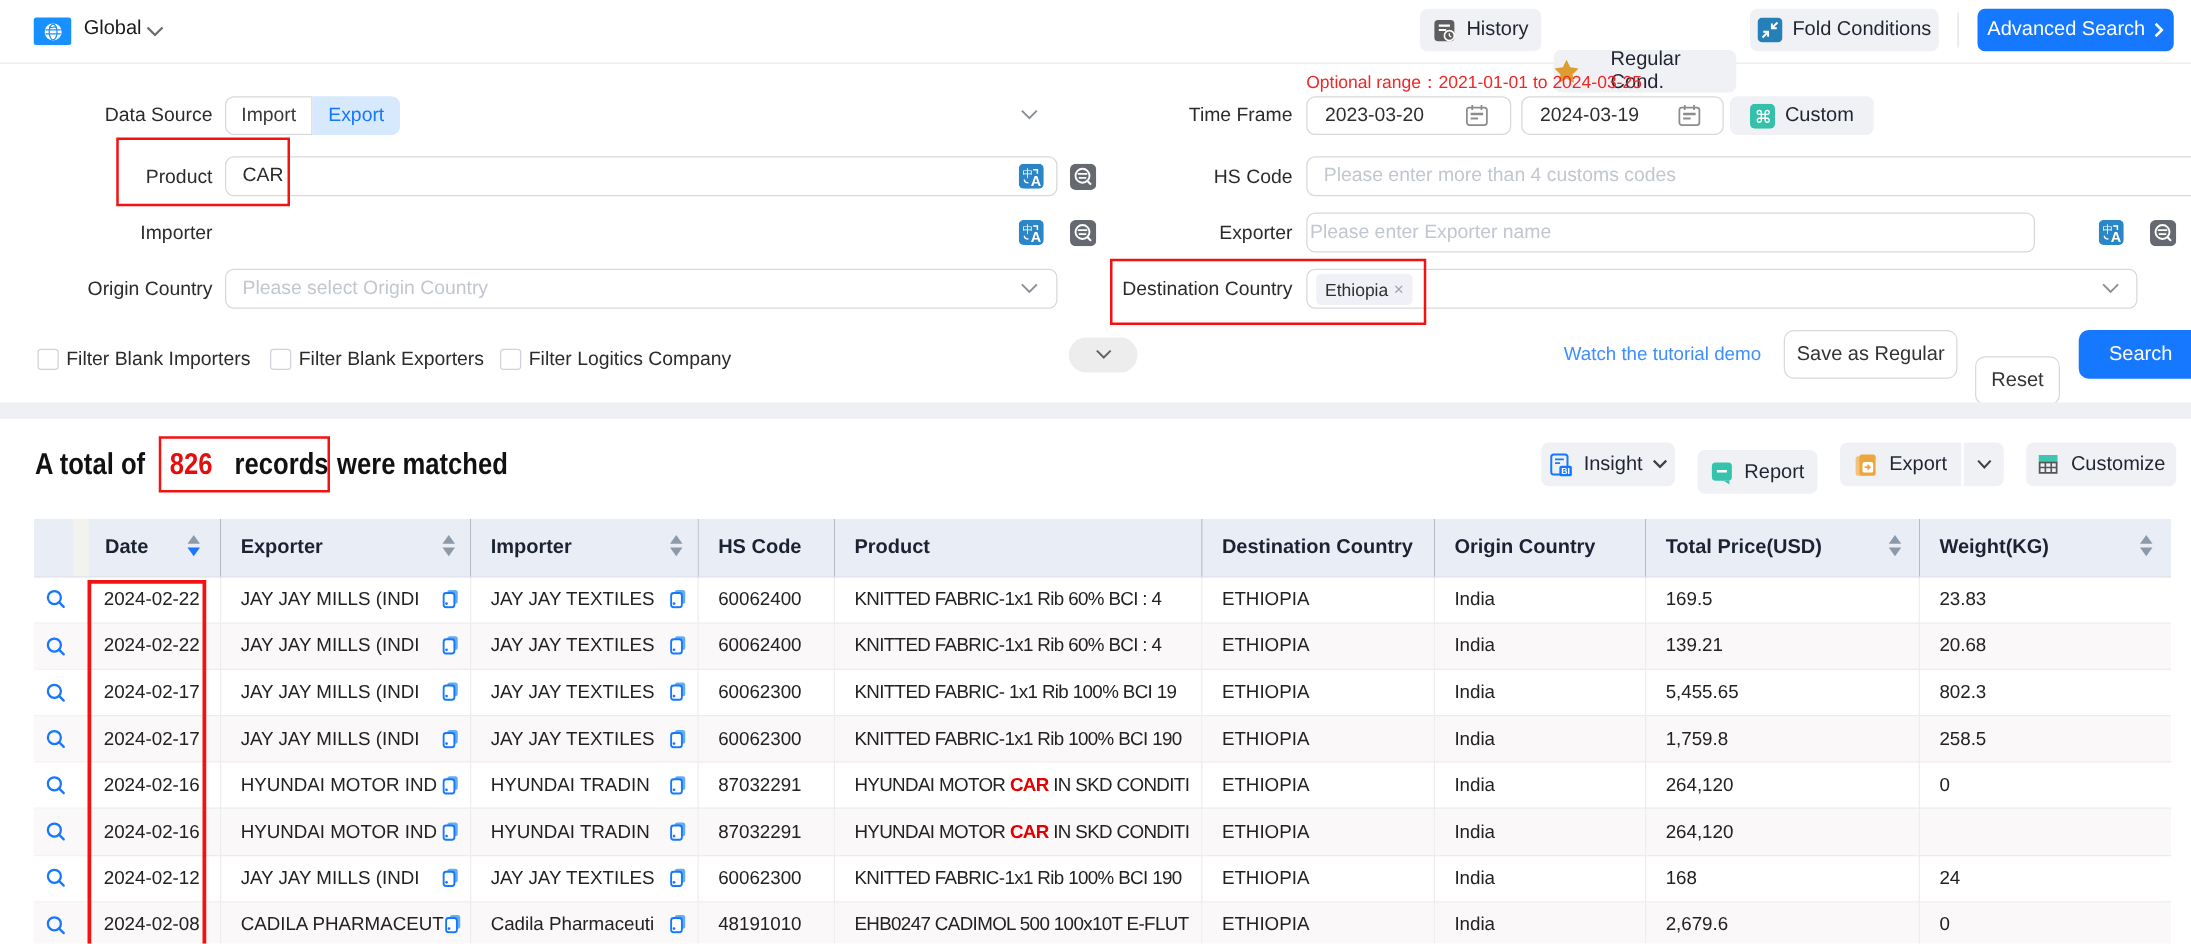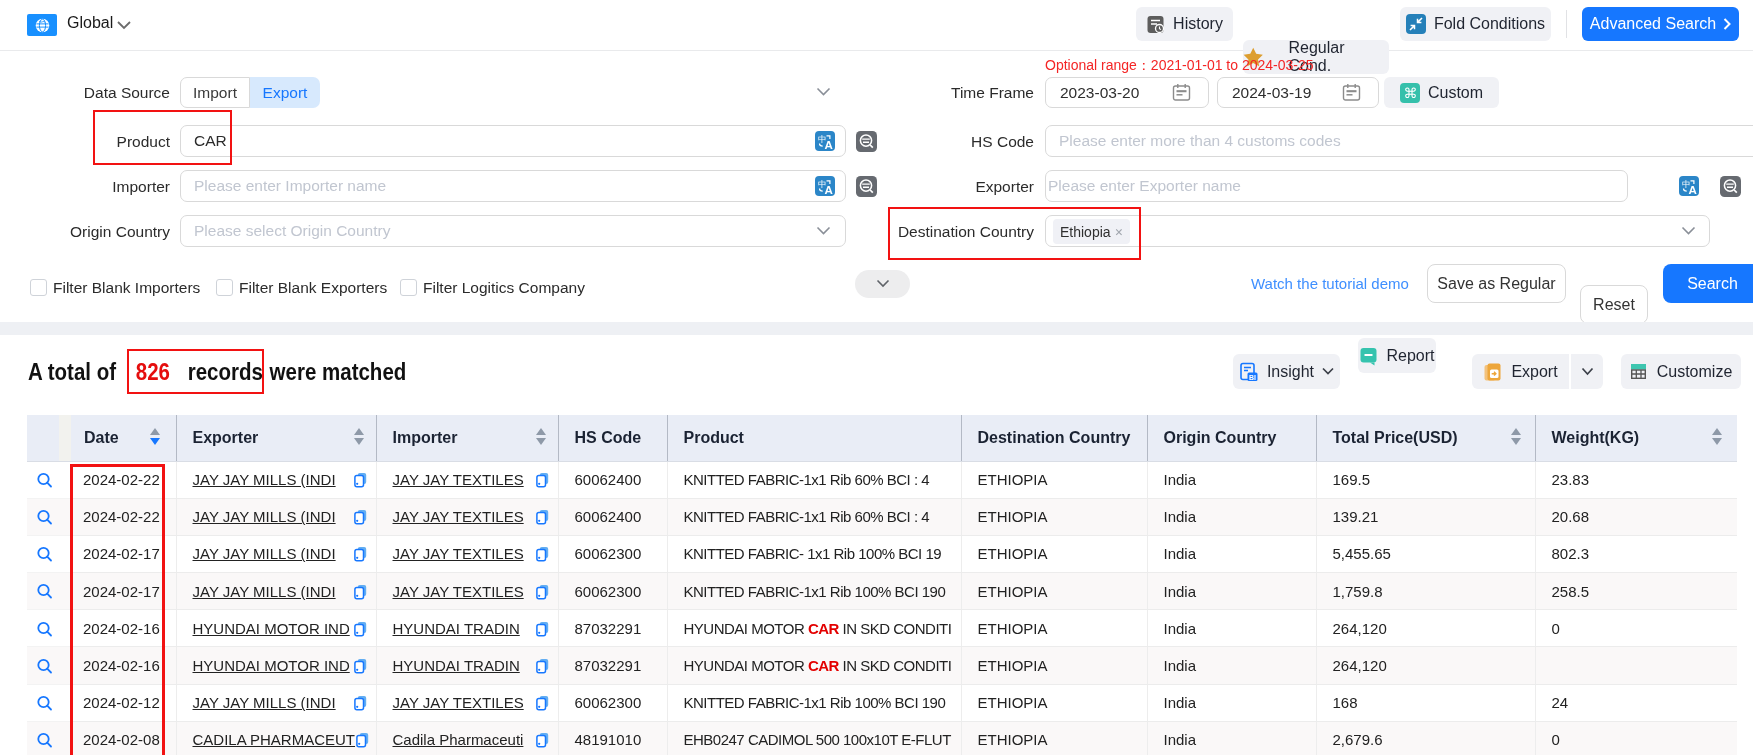--- a/index.html
+++ b/index.html
@@ -13,21 +13,21 @@
 .lbl { position:absolute; text-align:right; font-size:15.5px; color:#2b2b2b; }
 .redbox { position:absolute; border:2.5px solid #f21212; z-index:30; }
 .th { background:#e9edf6; height:46px; text-align:left; padding-left:16px; font-size:16px; font-weight:bold; color:#1b2333; border-right:1px solid #b3b9c5; border-bottom:1px solid #d9dde5; position:relative; white-space:nowrap; overflow:hidden; }
 .td { height:37.2px; padding-left:16px; border-bottom:1px solid #ececec; border-right:1px solid #ededed; white-space:nowrap; overflow:hidden; font-size:15px; color:#222; }
 .tdm { height:37.2px; border-bottom:1px solid #f3f3f3; text-align:center; padding-right:9px; }
 tr.r2 td { background:#faf8f8; }
 .sorter { position:absolute; right:12px; top:50%; margin-top:-10px; display:inline-flex; flex-direction:column; gap:3px; }
 .cu { width:0; height:0; border-left:5.5px solid transparent; border-right:5.5px solid transparent; border-bottom:7px solid #8e99a8; }
 .cd { width:0; height:0; border-left:5.5px solid transparent; border-right:5.5px solid transparent; border-top:7px solid #8e99a8; }
 .cdon { border-top-color:#1677ff; }
-.cwrap { display:flex; align-items:flex-end; justify-content:space-between; padding-right:8px;text-decoration:underline; }
+.cwrap { display:flex; align-items:flex-start; justify-content:space-between; padding-right:8px; }
 .cpy { display:inline-block; width:15px; height:16px; flex:none; }
 </style>
 </head>
 <body>
 <div id="page">
 <svg width="0" height="0" style="position:absolute">
 <defs>
 <g id="magico">
           <circle cx="7.5" cy="7" r="5.2" fill="none" stroke="#1677ff" stroke-width="1.8"></circle>
           <path d="M11.2 10.7l3.8 3.8" stroke="#1677ff" stroke-width="1.8" stroke-linecap="round"></path>
@@ -104,23 +104,20 @@
       <path d="M11.5 4.8h3.4v3.2" stroke="#fff" stroke-width="1.2" fill="none"></path>
     </svg>
 <svg class="abs" style="left:856px;top:131px;" width="21" height="21" viewBox="0 0 21 21">
       <rect width="21" height="21" rx="4.5" fill="#666a70"></rect>
       <circle cx="10" cy="9.6" r="5.6" fill="none" stroke="#fff" stroke-width="1.5"></circle>
       <path d="M6.2 8.1h7.6M7 11.3h6" stroke="#fff" stroke-width="1.4"></path>
       <path d="M14.2 14l2.6 2.7" stroke="#fff" stroke-width="1.7"></path>
     </svg>
 
 <div class="lbl" style="left:40px;top:178px;width:130px;">Importer</div>
-<div class="inp" style="left:180px;top:170px;width:666px;height:32px;padding-left:13px;">
-      <span class="ph">Please enter Importer name</span>
-    </div>
 <svg class="abs" style="left:815px;top:176px;" width="20" height="20" viewBox="0 0 20 20">
       <rect width="20" height="20" rx="4" fill="#2b86c8"></rect>
       <text x="3" y="10.5" font-size="8.5" fill="#fff" font-family="Liberation Sans">中</text>
       <path d="M4.5 12.5c0 1.8 1.4 2.7 3.2 2.7" stroke="#fff" stroke-width="1.2" fill="none"></path>
       <text x="9.5" y="17.5" font-size="11.5" font-weight="bold" fill="#fff" font-family="Liberation Sans">A</text>
       <path d="M11.5 4.8h3.4v3.2" stroke="#fff" stroke-width="1.2" fill="none"></path>
     </svg>
 <svg class="abs" style="left:856px;top:176px;" width="21" height="21" viewBox="0 0 21 21">
       <rect width="21" height="21" rx="4.5" fill="#666a70"></rect>
       <circle cx="10" cy="9.6" r="5.6" fill="none" stroke="#fff" stroke-width="1.5"></circle>
@@ -217,21 +214,21 @@
         <rect x="2" y="1.5" width="13" height="16" rx="2" fill="none" stroke="#1677ff" stroke-width="1.6"></rect>
         <path d="M5 5.5h7M5 8.5h4" stroke="#1677ff" stroke-width="1.5"></path>
         <rect x="8.5" y="10.5" width="10" height="8.5" rx="1.5" fill="#1677ff"></rect>
         <text x="10" y="17.5" font-size="7" font-weight="bold" fill="#fff" font-family="Liberation Sans">BI</text>
       </svg>
   <span>Insight</span>
   <svg width="12" height="9" viewBox="0 0 12 9">
         <path d="M1 1.5l5 5 5-5" stroke="#3c4049" stroke-width="1.7" fill="none"></path>
       </svg>
 </div>
-<div class="abs btn-gray" style="left:1358px;top:338px;width:78px;height:35px;gap:8px;">
+<div class="abs btn-gray" style="left:1358px;top:360px;width:96px;height:35px;gap:8px;">
   <svg width="19" height="20" viewBox="0 0 19 20">
         <rect x="1.5" y="2" width="16" height="14.5" rx="3" fill="#35c3ae"></rect>
         <path d="M5.5 9h8" stroke="#fff" stroke-width="2"></path>
         <path d="M11 16.5l4.5 3v-3z" fill="#35c3ae"></path>
       </svg>
   <span>Report</span>
 </div>
 <div class="abs btn-gray" style="left:1472px;top:354px;width:97px;height:35px;gap:8px;border-radius:6px 0 0 6px;">
   <svg width="20" height="20" viewBox="0 0 20 20">
         <rect x="1.5" y="3" width="11" height="15.5" rx="2" fill="#f3c27c"></rect>

